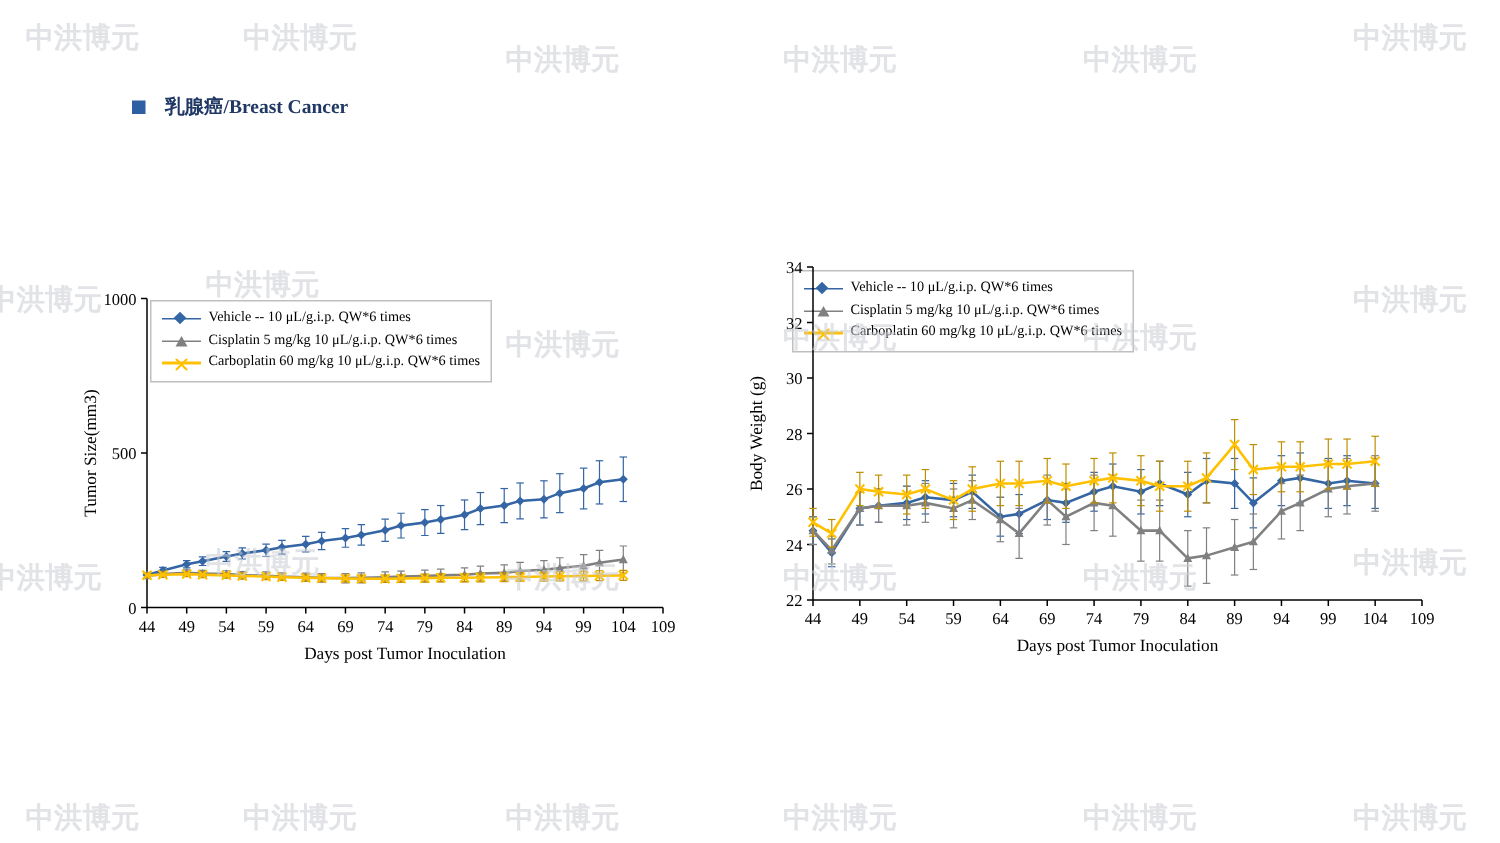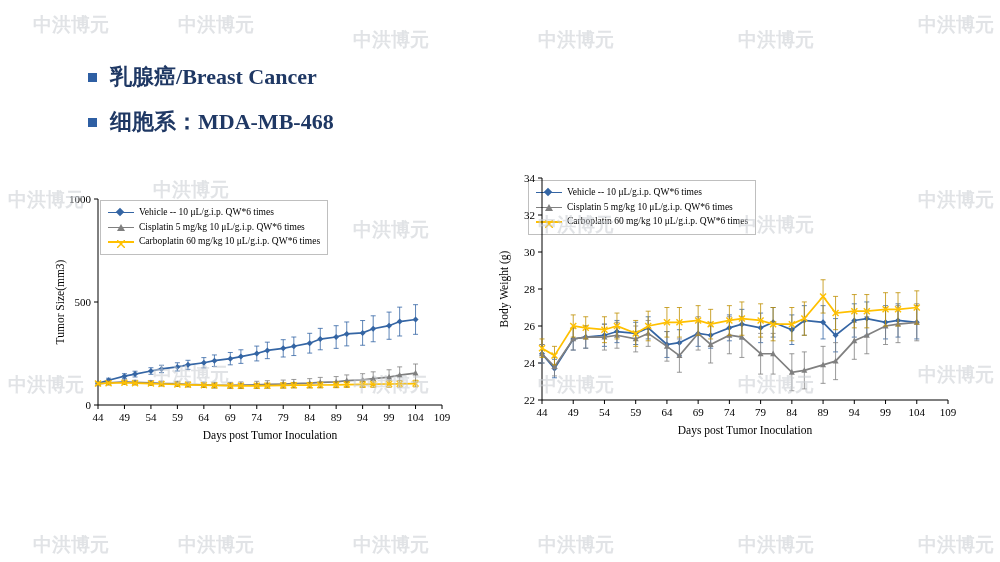--- a/index.html
+++ b/index.html
@@ -2,35 +2,35 @@
 <html><head>
 <meta charset="utf-8">
 <style>
   html,body{margin:0;padding:0;}
   body{
     width:1000px;height:562px;background:#ffffff;
     font-family:"Liberation Serif", serif;
     position:relative;overflow:hidden;
   }
   
-  .wm-layer{position:absolute;inset:0;pointer-events:none;z-index:5;margin-left:16px;}
+  .wm-layer{position:absolute;inset:0;pointer-events:none;z-index:5;}
   .wm{
     position:absolute;color:#c9cdd2;opacity:.55;
     font-family:"Liberation Sans", sans-serif;
     font-weight:700;font-size:19px;white-space:nowrap;
     transform:translate(-50%,-50%);
   }
   
   .bullets{position:absolute;left:88px;top:62px;z-index:3;}
   .bullet-row{display:flex;align-items:center;margin-bottom:15px;}
   .bullet-sq{
     width:9px;height:9px;background:#2e5fa3;margin-right:13px;flex:none;
   }
   .bullet-text{
-    font-size:22px;color:#1f3864;font-weight:700;
+    font-size:13px;color:#1f3864;font-weight:700;
     font-family:"Liberation Serif", serif;
   }
   .bullet-text .cn{font-weight:700;}
   
   .chart{position:absolute;z-index:2;}
   #chart-tumor{left:30px;top:165px;width:430px;height:300px;}
   #chart-weight{left:470px;top:150px;width:500px;height:320px;}
   .plot-svg{display:block;}
   .axis-title{
     font-family:"Liberation Serif", serif;font-size:11.5px;fill:#000;
@@ -83,24 +83,20 @@
     <div class="wm" style="left: 375px; top: 545px;">中洪博元</div>
     <div class="wm" style="left: 560px; top: 545px;">中洪博元</div>
     <div class="wm" style="left: 760px; top: 545px;">中洪博元</div>
     <div class="wm" style="left: 940px; top: 545px;">中洪博元</div>
   </div>
 
 <div class="bullets">
   <div class="bullet-row">
     <span class="bullet-sq"></span>
     <span class="bullet-text"><span class="cn">乳腺癌/</span><span>Breast Cancer</span></span>
-  </div>
-  <div class="bullet-row">
-    <span class="bullet-sq"></span>
-    <span class="bullet-text"><span class="cn">细胞系：</span><span>MDA-MB-468</span></span>
   </div>
 </div>
 
 <div class="chart" id="chart-tumor">
   <svg class="plot-svg" id="svg-tumor" width="430" height="300">
       <line x1="68" y1="240" x2="412" y2="240" stroke="#000" stroke-width="1"></line>
       <line x1="68" y1="34" x2="68" y2="240" stroke="#000" stroke-width="1"></line>
       <line x1="68" y1="240" x2="68" y2="244" stroke="#000" stroke-width="1"></line>
       <text x="68" y="256" text-anchor="middle" class="tick-label">44</text>
       <line x1="94.46153846153847" y1="240" x2="94.46153846153847" y2="244" stroke="#000" stroke-width="1"></line>

